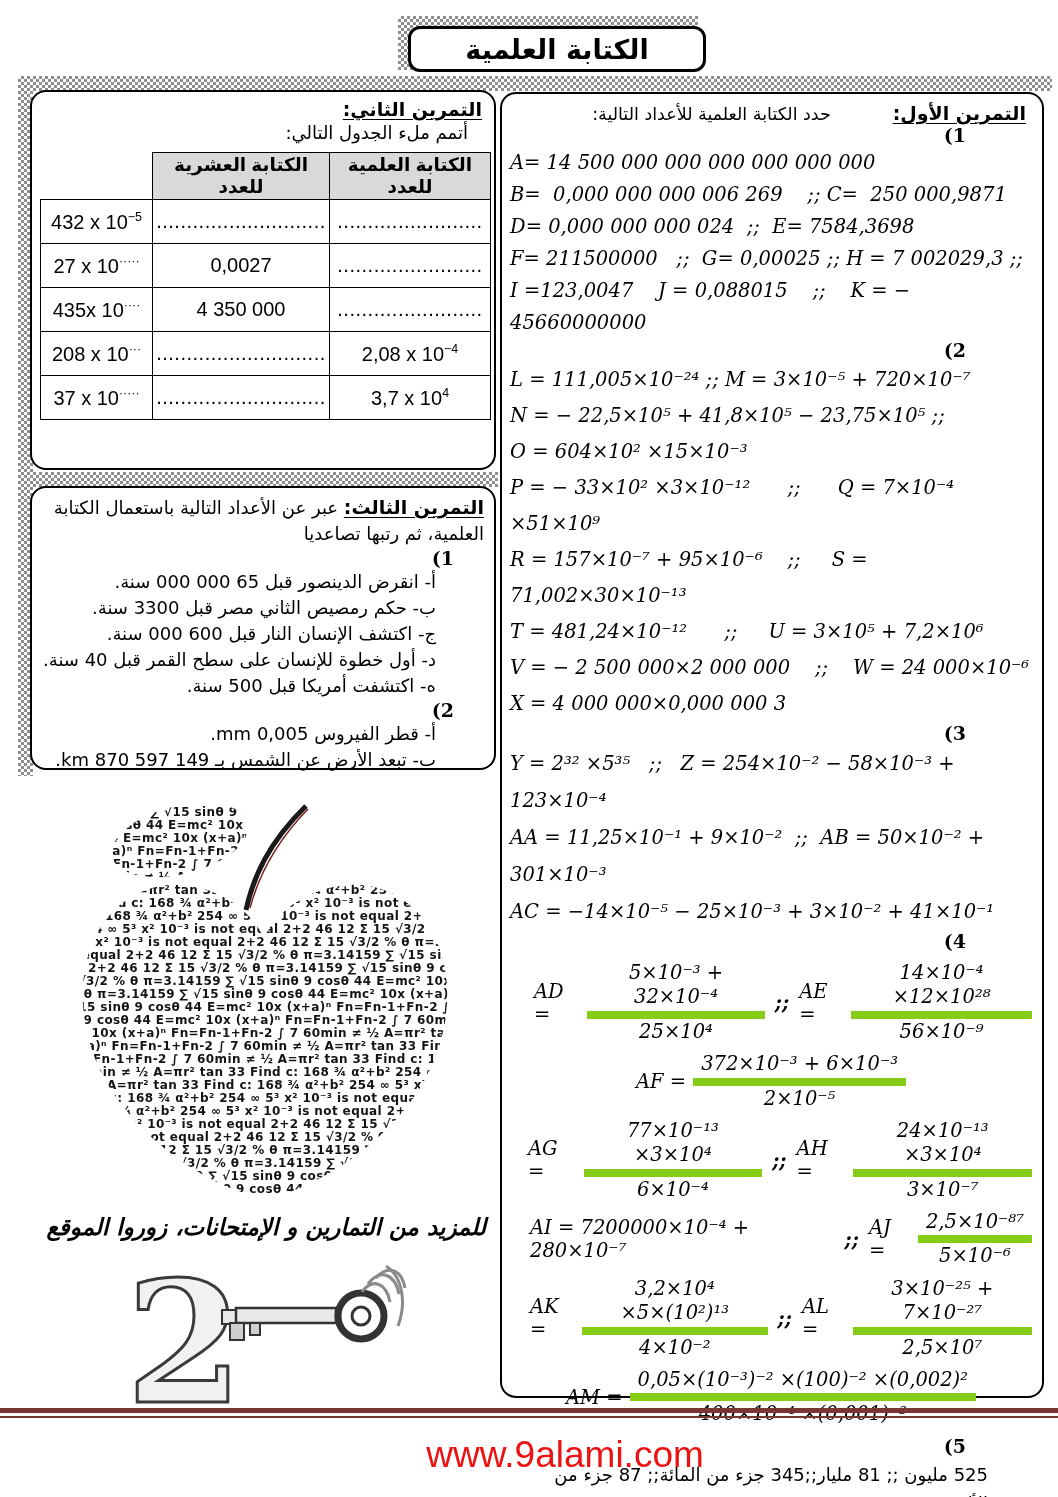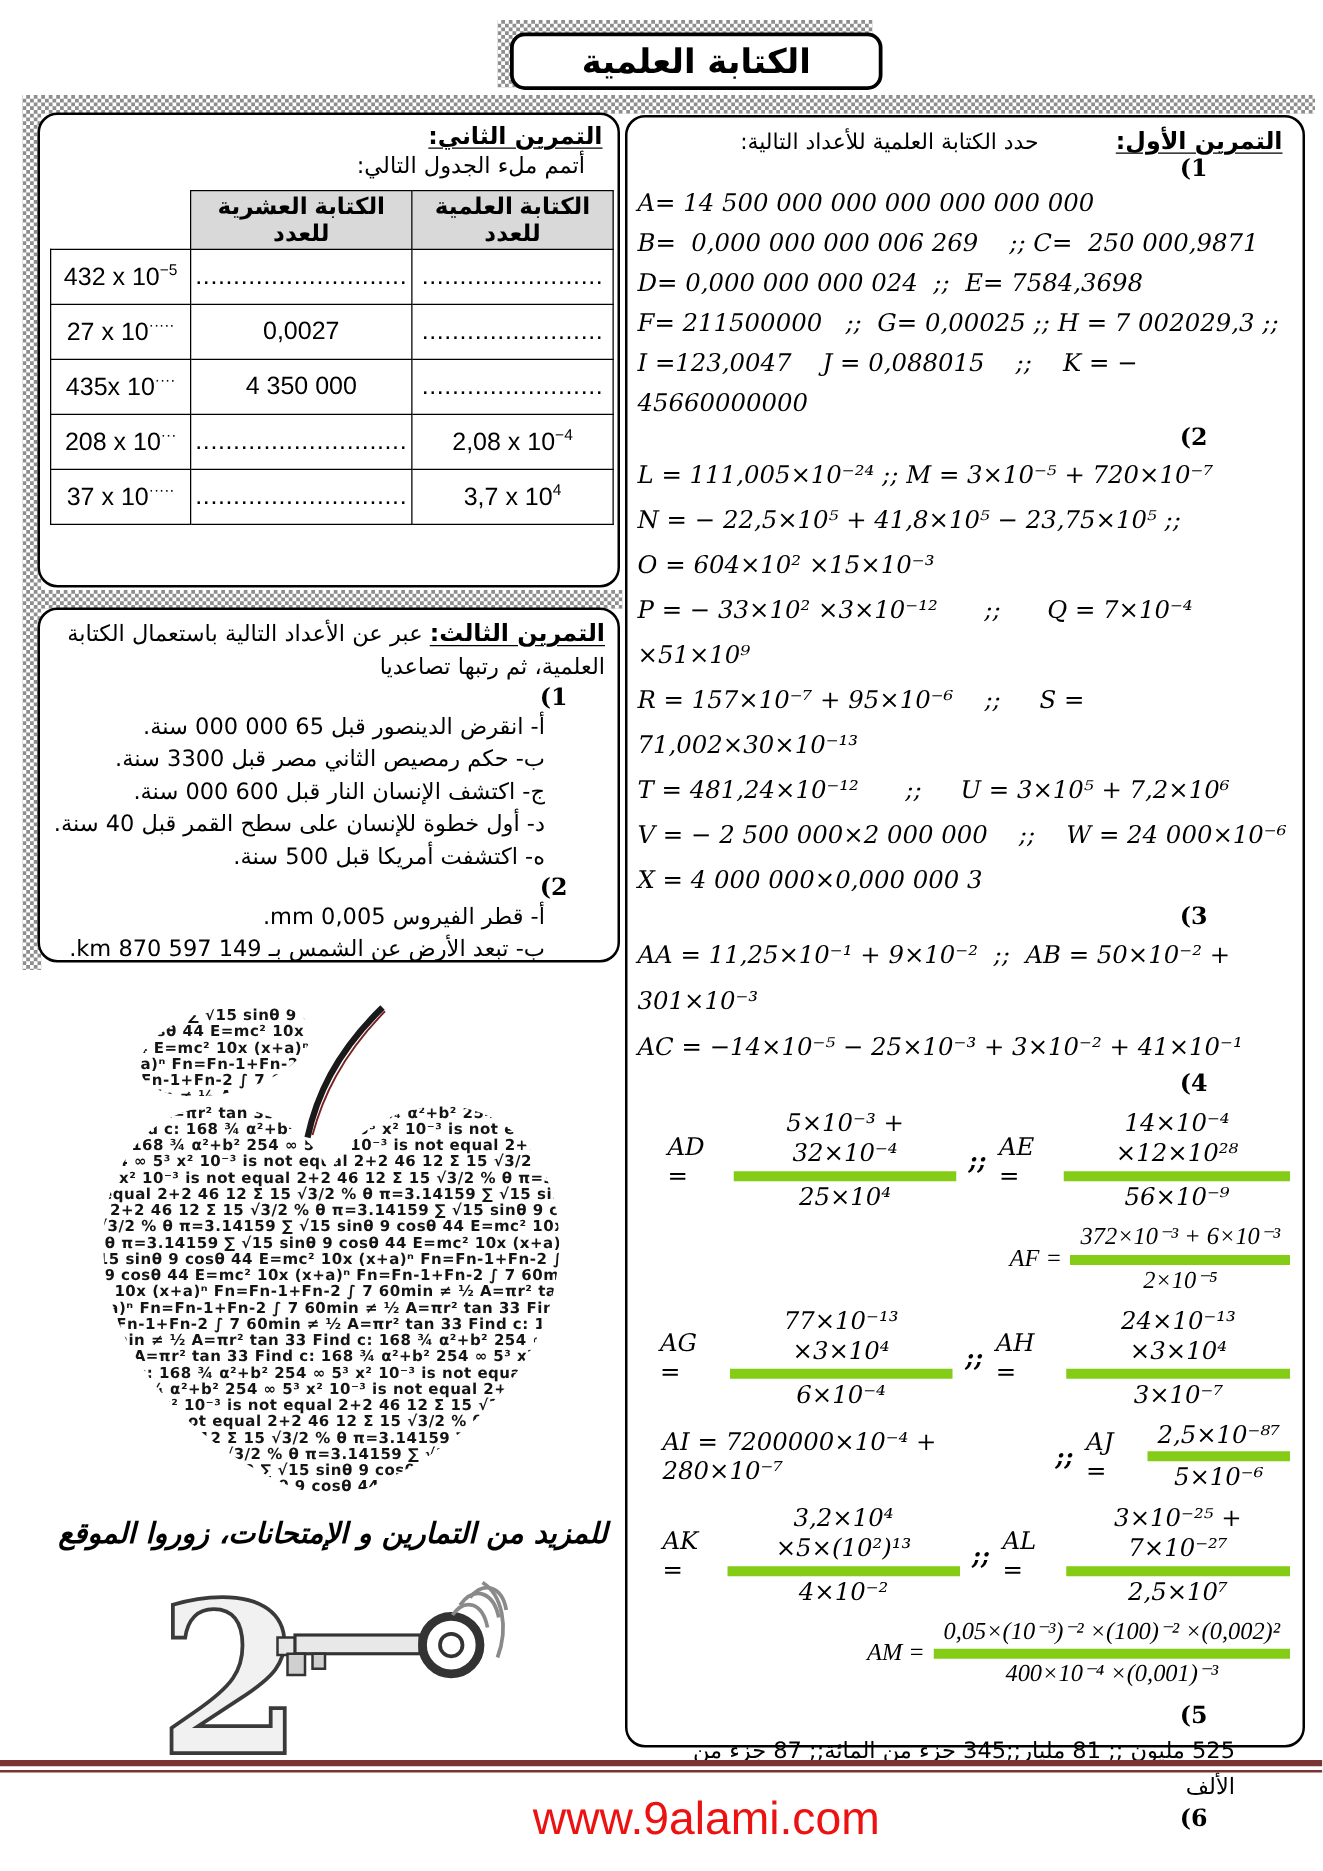--- a/index.html
+++ b/index.html
@@ -27,21 +27,21 @@
   #box-ex1 .ex1head .inst{margin-right:56px;font-size:17.5px;}
   .plabel{font-family:"DejaVu Serif",serif;font-weight:bold;font-size:19px;
           text-align:right;padding-right:66px;line-height:23px;}
   .m{font-family:"DejaVu Serif","DejaVu Sans",serif;font-style:italic;font-size:19.5px;
      white-space:pre-wrap;}
   .g1 .m{line-height:32px;}
   .g2 .m{line-height:36px;}
   .g3 .m{line-height:37px;}
   .frow{display:flex;align-items:center;font-family:"DejaVu Serif",serif;font-style:italic;
         font-size:19.5px;margin:8px 0;}
-  .frow.center{justify-content:flex-end;font-family:Liberation Serif, serif;}
+  .frow.center{justify-content:center;}
   .frac{display:inline-flex;flex-direction:column;text-align:center;line-height:1.25;}
   .frac .num{border-bottom:8px solid #84cc16;padding:0 8px 1px 8px;}
   .frac .den{padding-top:1px;}
   .lhs{margin-right:7px;}
   .fsep{font-weight:bold;margin:0 10px;}
   .p5{direction:rtl;text-align:right;padding:2px 44px 0 26px;font-size:18px;line-height:29px;}
 
   
   #box-ex2 .head{padding:6px 12px 0 0;}
   #box-ex2 .inst{padding:2px 26px 0 0;font-size:18px;}
@@ -173,20 +173,21 @@
       <div class="m">O = 604×10² ×15×10⁻³</div>
       <div class="m">P = − 33×10² ×3×10⁻¹²      ;;      Q = 7×10⁻⁴ ×51×10⁹</div>
       <div class="m">R = 157×10⁻⁷ + 95×10⁻⁶    ;;     S = 71,002×30×10⁻¹³</div>
       <div class="m">T = 481,24×10⁻¹²      ;;     U = 3×10⁵ + 7,2×10⁶</div>
       <div class="m">V = − 2 500 000×2 000 000    ;;    W = 24 000×10⁻⁶</div>
       <div class="m">X = 4 000 000×0,000 000 3</div>
     </div>
 
     <div class="plabel">(3</div>
     <div class="g3">
+      <div class="m">Y = 2³² ×5³⁵   ;;   Z = 254×10⁻² − 58×10⁻³ + 123×10⁻⁴</div>
       <div class="m">AA = 11,25×10⁻¹ + 9×10⁻²  ;;  AB = 50×10⁻² + 301×10⁻³</div>
       <div class="m">AC = −14×10⁻⁵ − 25×10⁻³ + 3×10⁻² + 41×10⁻¹</div>
     </div>
 
     <div class="plabel">(4</div>
 
     <div class="frow" style="padding-left:24px">
       <span class="lhs">AD =</span>
       <span class="frac">
           <span class="num">5×10⁻³ + 32×10⁻⁴</span>

